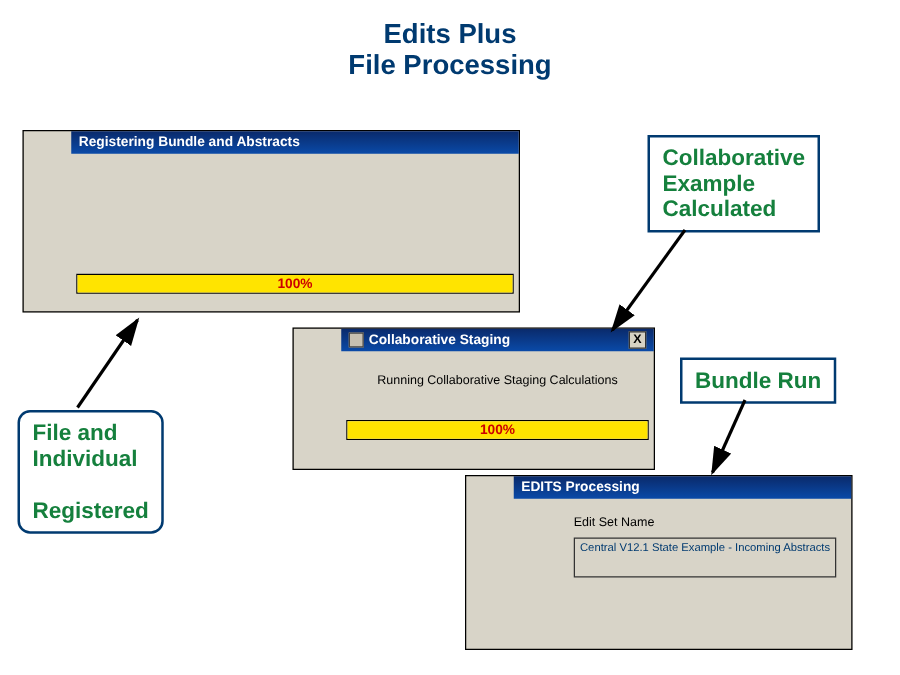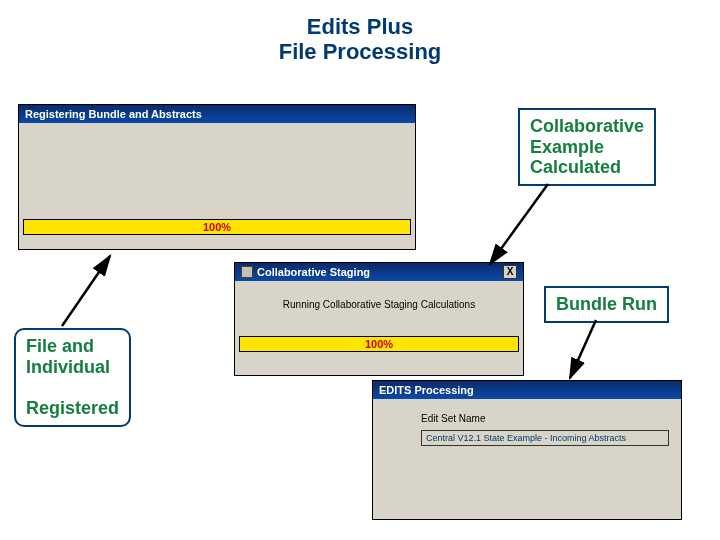--- a/index.html
+++ b/index.html
@@ -18,20 +18,21 @@
     top: 14px;
     color: #003a70;
     font-weight: bold;
     font-size: 22px;
     line-height: 1.15;
   }
   .dialog {
     position: absolute;
     border: 1px solid #000;
     background: #d8d4c8;
+    padding-left: 38px;
   }
   .titlebar {
     background: linear-gradient(#0a2a6b, #0a4aa8);
     color: #fff;
     font-size: 11px;
     font-weight: bold;
     padding: 2px 6px;
     display: flex;
     align-items: center;
     justify-content: space-between;
@@ -105,21 +106,21 @@
   }
   
   #d3 { left: 372px; top: 380px; width: 310px; height: 140px; }
   #d3 .label {
     padding: 14px 8px 4px 48px;
     font-size: 10px;
     color: #000;
   }
   #d3 .field {
     margin: 2px 12px 2px 48px;
-    height: 16px;
+    height: 32px;
     border: 1px solid #333;
     background: #d8d4c8;
     font-size: 9px;
     padding: 2px 4px;
     color: #003a70;
     overflow: hidden;
     white-space: nowrap;
   }
   #d3 .gap { height: 30px; }
   

